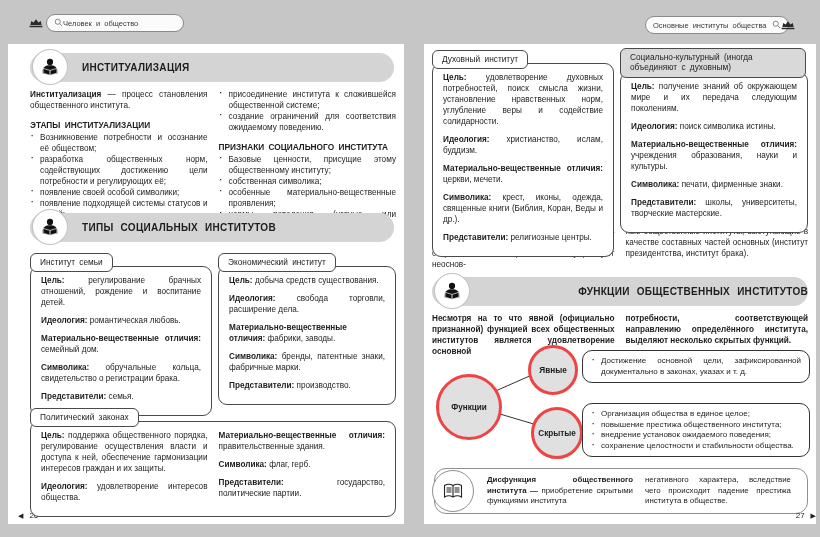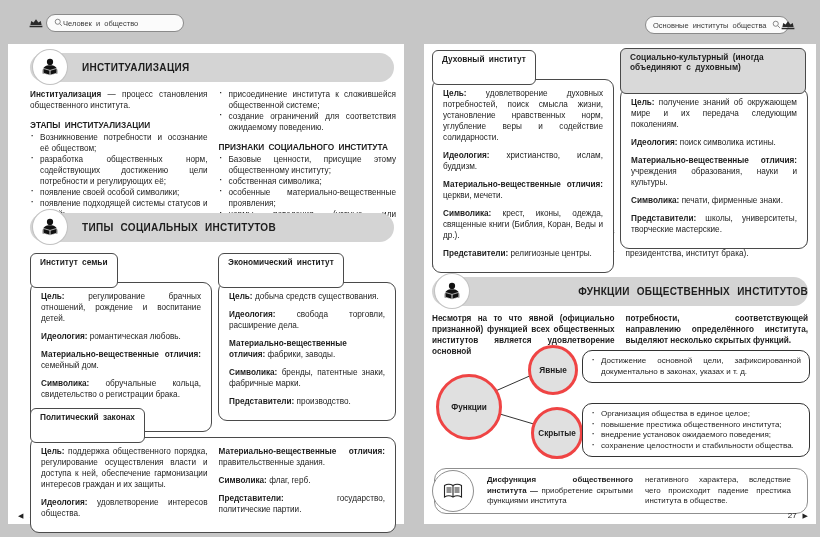--- a/index.html
+++ b/index.html
@@ -38,22 +38,22 @@
   .h{font-weight:bold;font-size:8.3px;margin:7px 0 2px;word-spacing:2px;}
   .bi{position:relative;padding-left:10px;}
   .bi::before{content:"\00b7";position:absolute;left:1px;top:-1px;font-weight:bold;}
   .cols{display:flex;gap:11px;}
   .cols > div{flex:1;}
 
   
   .tabbox{position:absolute;}
   .tab{
     position:relative;z-index:2;display:inline-block;background:#ffffff;
-    border:1px solid #4a4a4a;border-radius:6px;padding:3px 9px 20px;
-    font-weight:bold;font-size:8.3px;word-spacing:2px;max-width:166px;line-height:1.25;
+    border:1px solid #4a4a4a;border-radius:6px;padding:3px 9px 4px;
+    font-weight:normal;font-size:8.3px;word-spacing:2px;max-width:166px;line-height:1.25;
   }
   .tab.gray{background:#d9d9d9;}
   .box{
     position:relative;z-index:1;margin-top:-6px;background:#ffffff;
     border:1px solid #4a4a4a;border-radius:9px;padding:9px 10px 5px;
   }
   .fld{margin:0 0 7px;font-size:8.2px;line-height:1.34;}
 
   
   .diagram{position:absolute;}
@@ -296,17 +296,17 @@
     </span>
     <div class="ntext">
       <div class="j">
         <b>Дисфункция общественного института —</b>
         <span>приобретение скрытыми функциями института</span>
       </div>
       <div class="j">негативного характера, вследствие чего происходит падение престижа института в обществе.</div>
     </div>
   </div>
 
-  <div class="pagenum" style="right:8px;">
+  <div class="pagenum" style="right:0;">
     <span>27</span>
     <span class="arrow">▶</span>
   </div>
 </div>
 
 </body></html>

